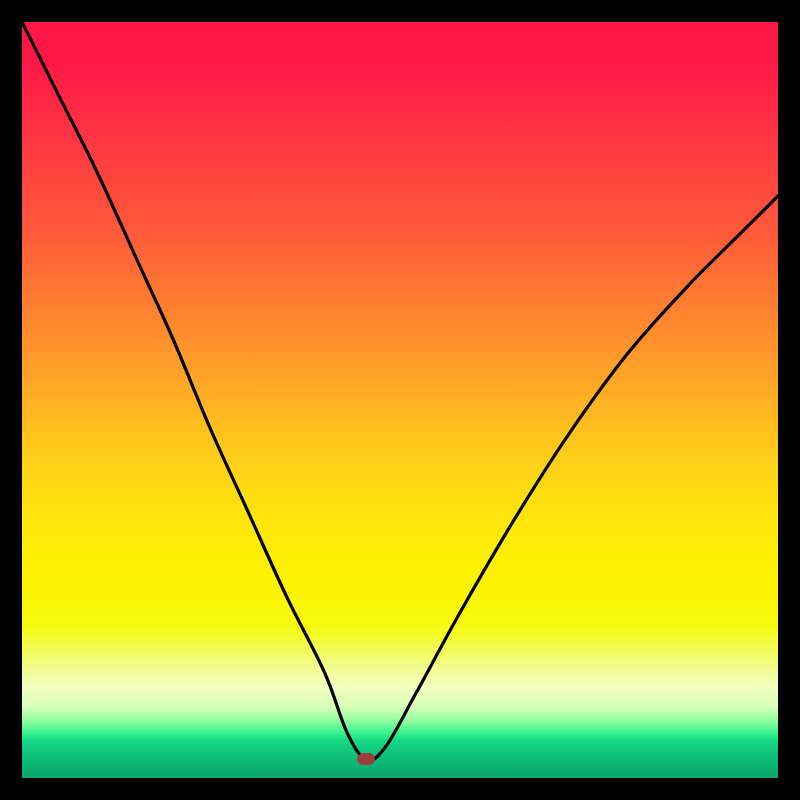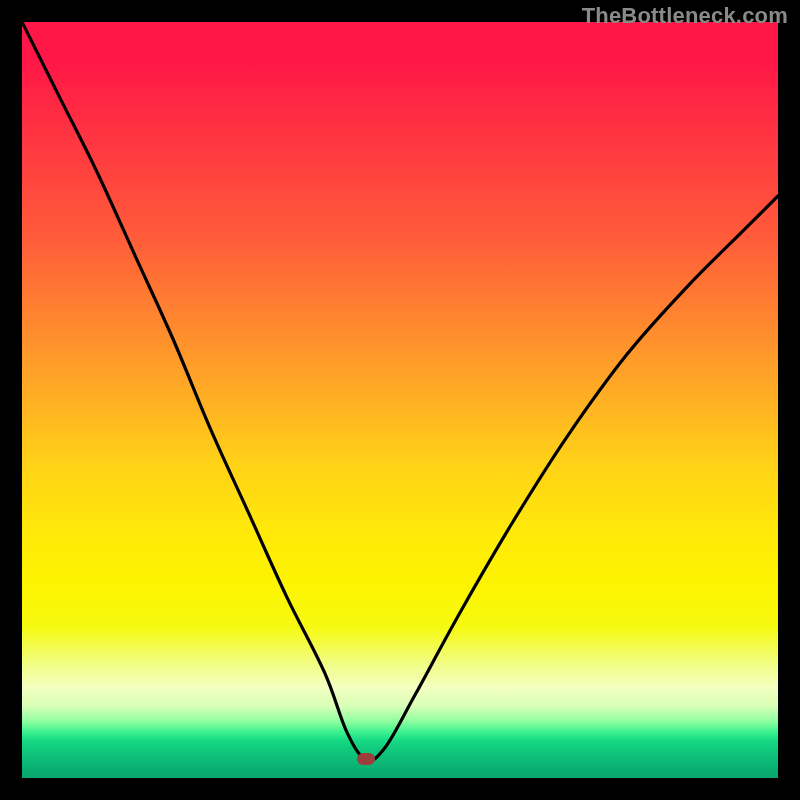--- a/index.html
+++ b/index.html
@@ -74,21 +74,20 @@
     position: absolute;
     inset: 0;
     z-index: 20;
   }
 </style>
 </head>
 <body>
 
 <div class="stage">
 
-  <div class="watermark">TheBottleneck.com</div>
 
   <div class="plot-frame">
     <div class="gradient"></div>
 
     <svg class="curve" viewBox="0 0 756 756" preserveAspectRatio="none">
       <path id="curve-path" d="M 0.0 0.0 C 6.8 13.6, 24.2 48.4, 37.8 75.6 C 51.4 102.8, 62.0 122.6, 75.6 151.2 C 89.2 179.8, 99.8 204.4, 113.4 234.4 C 127.0 264.3, 137.6 286.2, 151.2 317.5 C 164.8 348.8, 175.4 376.9, 189.0 408.2 C 202.6 439.5, 213.2 461.5, 226.8 491.4 C 240.4 521.3, 251.0 546.0, 264.6 574.6 C 278.2 603.1, 291.5 625.7, 302.4 650.2 C 313.3 674.7, 317.6 695.0, 325.1 710.6 C 332.6 726.3, 337.2 734.4, 344.0 737.1 C 350.8 739.8, 354.0 737.3, 362.9 725.8 C 371.7 714.2, 379.5 697.3, 393.1 672.8 C 406.7 648.3, 420.8 621.0, 438.5 589.7 C 456.2 558.4, 472.3 530.3, 491.4 499.0 C 510.5 467.7, 523.9 445.7, 544.3 415.8 C 564.7 385.9, 583.0 359.9, 604.8 332.6 C 626.6 305.4, 644.9 286.4, 665.3 264.6 C 685.7 242.8, 701.9 228.0, 718.2 211.7 C 734.5 195.4, 749.2 180.7, 756.0 173.9" fill="none" stroke="#000" stroke-width="3.2" stroke-linecap="round" stroke-linejoin="round"></path>
     </svg>
 
     <div id="min-marker" class="minimum-marker" style="left: 343.98px; top: 737.1px;"></div>
   </div>

